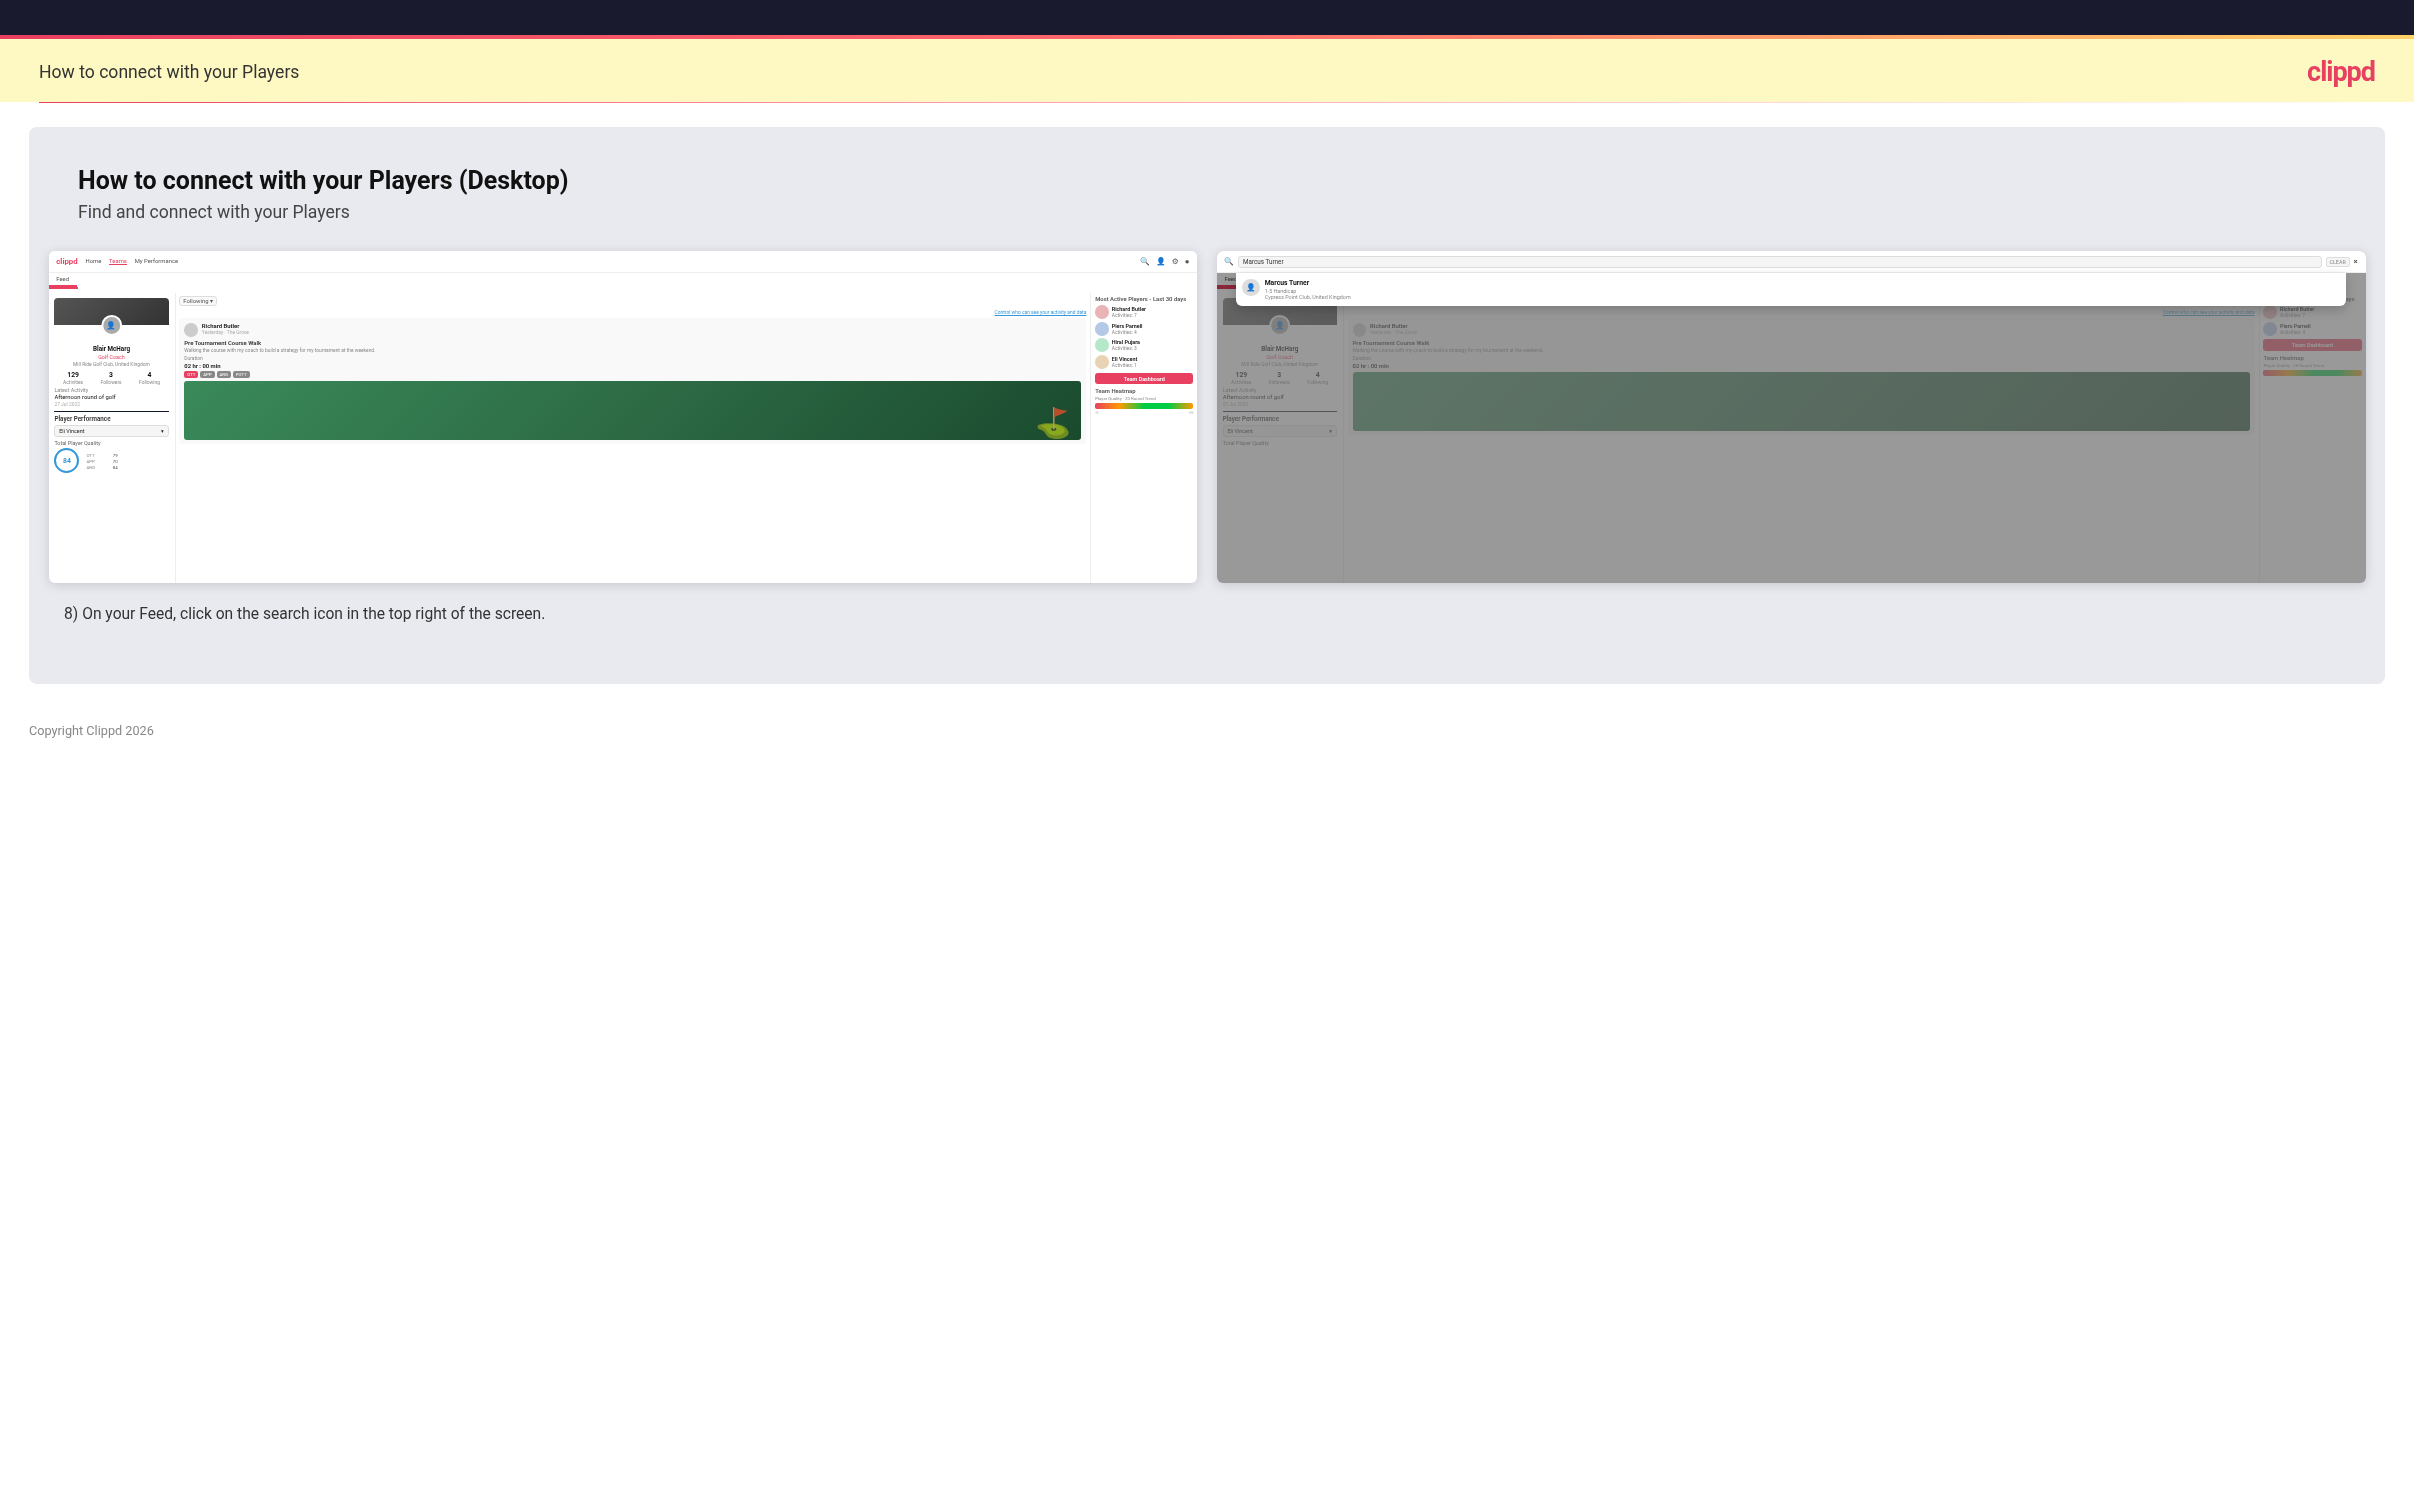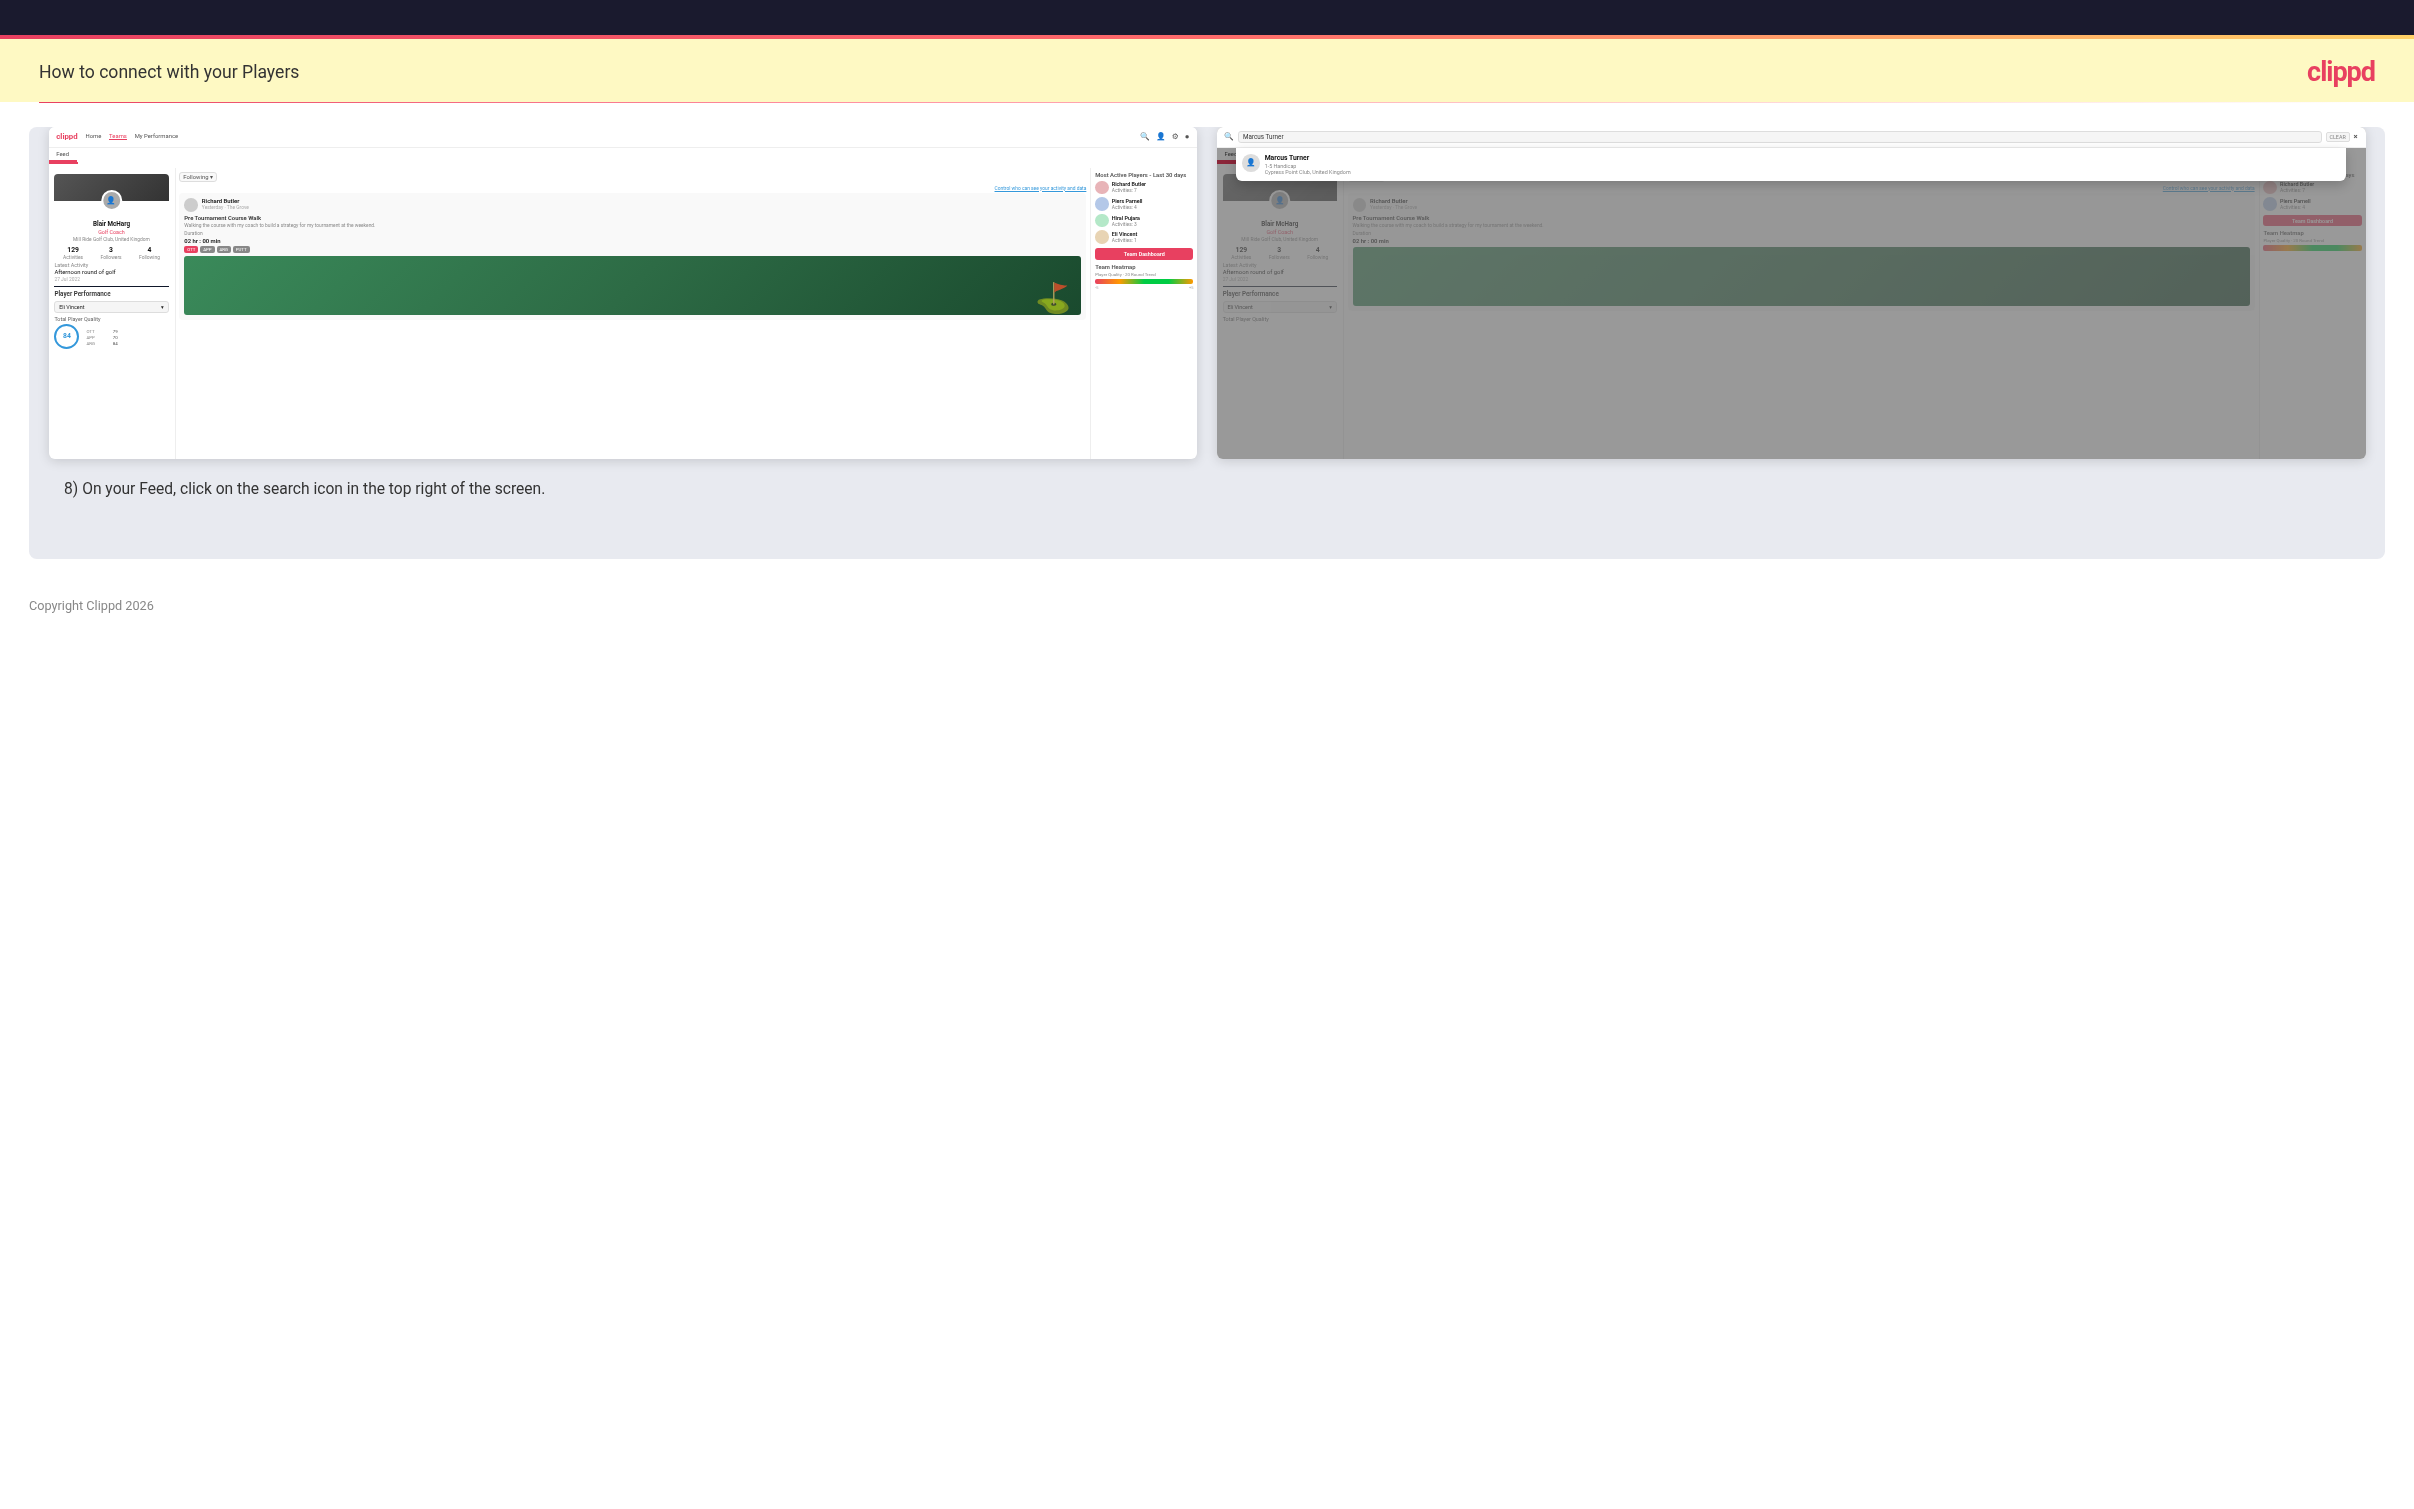--- a/index.html
+++ b/index.html
@@ -611,20 +611,24 @@
 <div class="gradient-line"></div>
 
 <div class="header">
   <span class="header-title">How to connect with your Players</span>
   <span class="logo">clippd</span>
 </div>
 <div class="header-divider"></div>
 
 <div class="main-content">
 
+  <div class="hero">
+    <div class="hero-title">How to connect with your Players (Desktop)</div>
+    <div class="hero-subtitle">Find and connect with your Players</div>
+  </div>
 
   <div class="screenshots-row">
 
     <div class="screenshot-card">
       <div class="screenshot-wrapper">
         <div class="mini-app">
 
           
           <div class="mini-nav">
             <span class="mini-logo">clippd</span>

